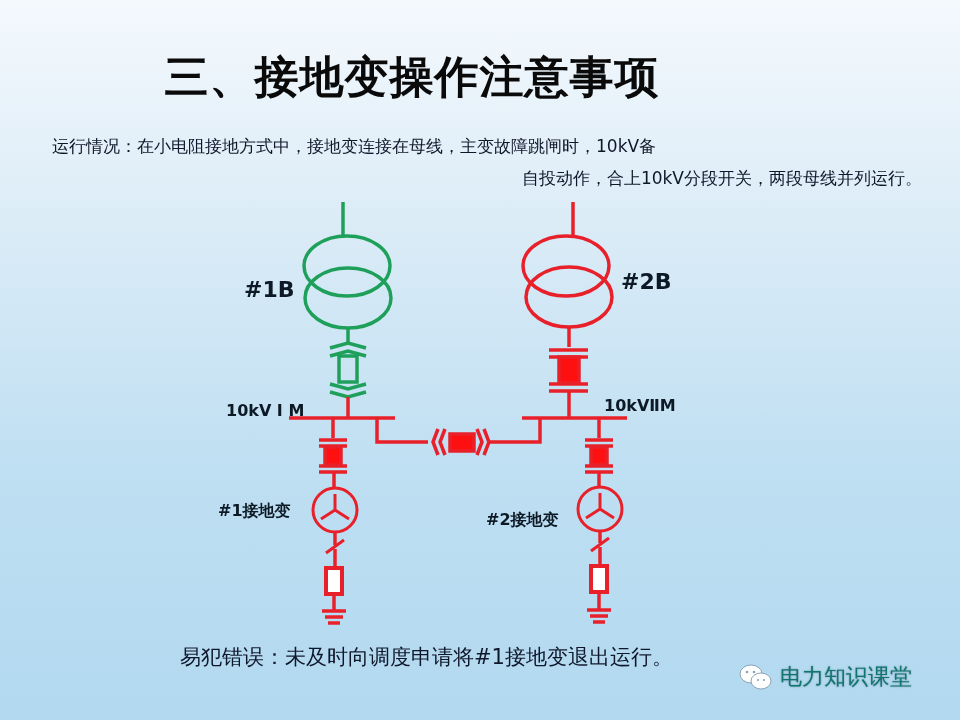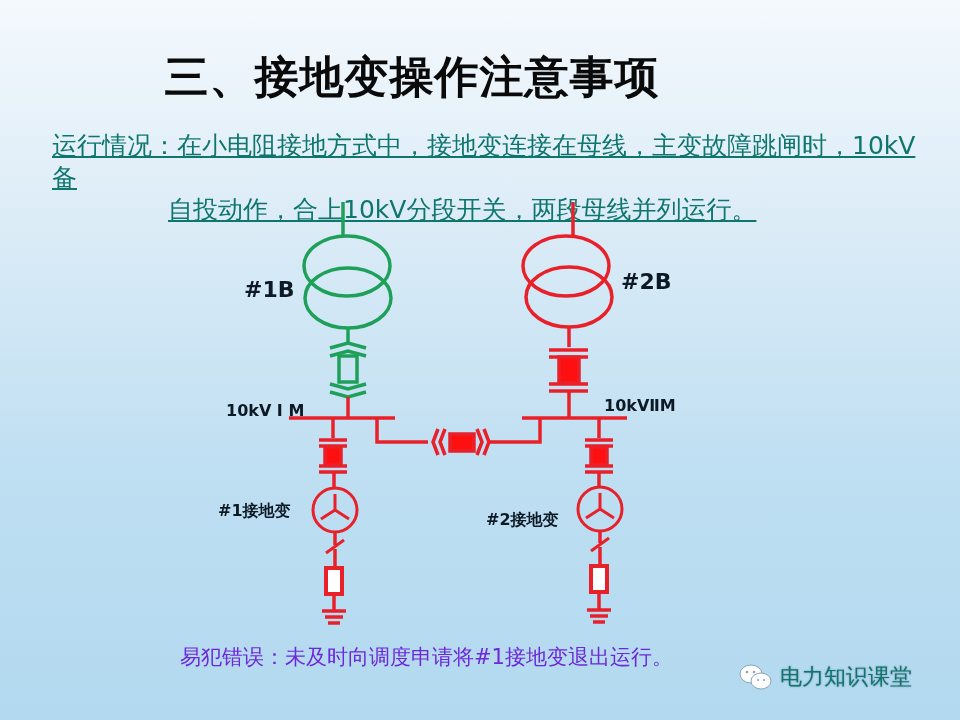--- a/index.html
+++ b/index.html
@@ -8,26 +8,26 @@
     background: linear-gradient(180deg, #f4f9fd 0%, #dcecf7 30%, #bfdff2 65%, #b2d9f0 100%);
     font-family: "DejaVu Sans", "Liberation Sans", sans-serif;
     color: #111;
   }
   .title {
     position: absolute; left: 0; top: 48px; width: 824px; text-align: center;
     font-size: 44px; font-weight: bold; letter-spacing: 1px; color: #0a0a0a;
   }
   .desc {
     position: absolute; left: 52px; top: 130px; width: 870px;
-    font-size: 25px; line-height: 32px; color: #0f766e; text-decoration: underline;
+    font-size: 17px; line-height: 32px; color: #0f172a;
   }
-  .desc .l2 { display: block; padding-left: 116px; }
+  .desc .l2 { display: block; padding-left: 116px; text-align: right; }
   .mistake {
     position: absolute; left: 180px; top: 643px;
-    font-size: 21px; color: #6d28d9;
+    font-size: 21px; color: #0f172a;
   }
   .watermark {
     position: absolute; left: 738px; top: 662px; display: flex; align-items: flex-start;
     color: #0f766e; font-size: 22px; text-shadow: 0 0 2px #6a8aa0;
   }
   .watermark svg { margin-right: 6px; }
   svg.diagram { position: absolute; left: 0; top: 0; }
   .lbl { font-family: "DejaVu Sans", "Liberation Sans", sans-serif; font-weight: bold; fill: #0d1a26; }
 </style>
 </head>

